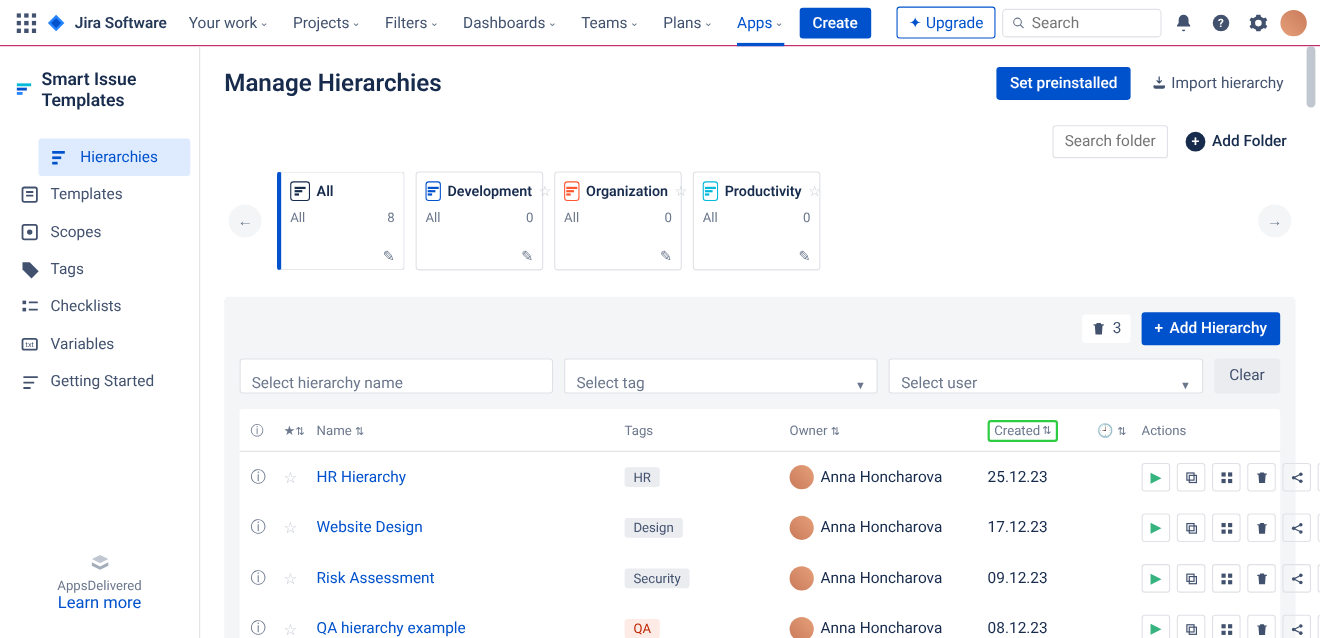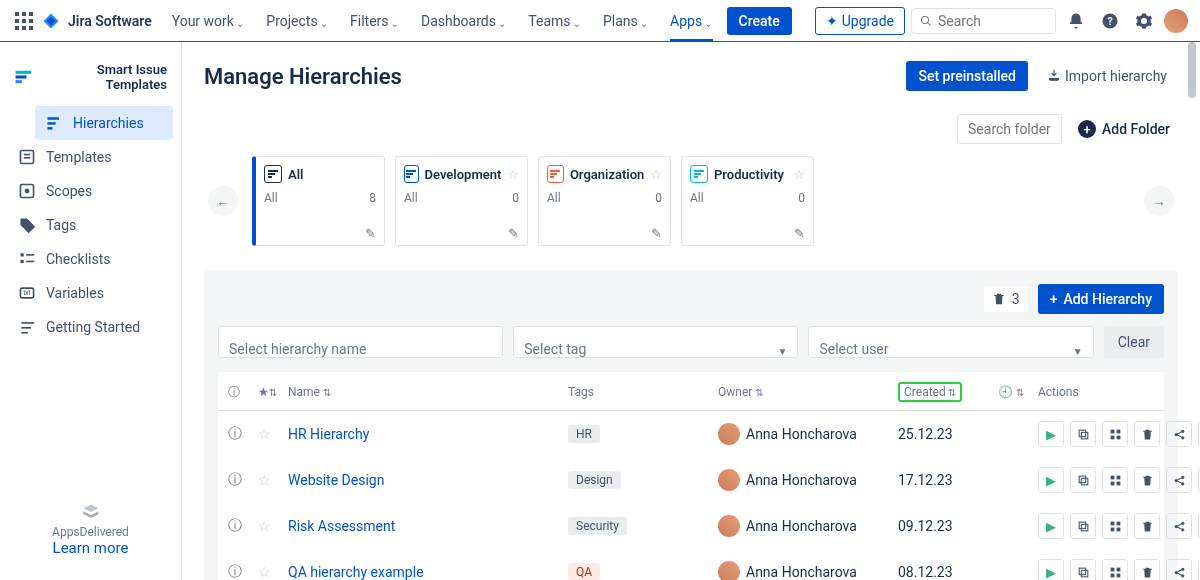--- a/index.html
+++ b/index.html
@@ -1,51 +1,51 @@
 <!DOCTYPE html>
 <html><head>
 <meta charset="utf-8">
 <style>
 * { margin: 0; padding: 0; box-sizing: border-box; font-family: -apple-system, BlinkMacSystemFont, "Segoe UI", Roboto, sans-serif; }
 body { background: #fff; width: 1200px; height: 580px; overflow: hidden; color: #172B4D; font-size: 14px; }
 .topbar { height: 42px; border-bottom: 1px solid #be185d; display: flex; align-items: center; padding: 0 12px; gap: 6px; }
 .logo-section { display: flex; align-items: center; gap: 8px; margin-right: 6px; }
 .app-switcher { width: 24px; height: 24px; display: flex; align-items: center; justify-content: center; cursor: pointer; }
 .jira-logo { display: flex; align-items: center; gap: 4px; font-weight: 600; color: #253858; font-size: 14px; }
-.nav-item { padding: 4px 8px; display: flex; align-items: flex-end; gap: 2px; color: #42526E; cursor: pointer; font-size: 14px; }
+.nav-item { padding: 4px 8px; display: flex; align-items: center; gap: 2px; color: #42526E; cursor: pointer; font-size: 14px; }
 .nav-item.active { color: #0052CC; position: relative; }
 .nav-item.active::after { content: ""; position: absolute; bottom: -9px; left: 8px; right: 8px; height: 3px; background: #0052CC; }
 .create-btn { background: #0052CC; color: #fff; border: none; padding: 6px 12px; border-radius: 3px; font-weight: 500; cursor: pointer; font-size: 14px;}
 .spacer { flex: 1; }
 .upgrade-btn { border: 1px solid #0052CC; color: #0052CC; background: #fff; padding: 5px 10px; border-radius: 3px; display: flex; align-items: center; gap: 4px; cursor: pointer; font-size: 14px;}
 .search-box { display: flex; align-items: center; border: 1px solid #dfe1e6; border-radius: 4px; padding: 4px 8px; width: 145px; gap: 6px; }
 .search-box input { border: none; outline: none; font-size: 14px; width: 100%; }
 .topbar-icon { width: 28px; height: 28px; display: flex; align-items: center; justify-content: center; cursor: pointer; color: #42526E; }
 .avatar { width: 24px; height: 24px; border-radius: 50%; background: linear-gradient(45deg,#e6a07a,#c97a5a); }
 .layout { display: flex; height: calc(580px - 41px); }
 .sidebar { width: 182px; border-right: 1px solid #dfe1e6; padding: 12px 8px; display:flex; flex-direction:column;}
-.sidebar-title { display: flex; align-items: center; gap: 8px; padding: 8px 6px 14px; font-weight: 600; font-size: 13px; color: #172B4D; text-align: right; }
+.sidebar-title { display: flex; align-items: center; gap: 8px; padding: 8px 6px 26px; font-weight: 600; font-size: 16px; color: #172B4D; }
 .sidebar-item { display: flex; align-items: center; gap: 10px; padding: 8px 10px; border-radius: 3px; color: #42526E; cursor: pointer; font-size: 14px; }
 .sidebar-item.active { background: #deebff; color: #0052CC; margin-left: 27px; }
 .sidebar-footer{margin-top:auto;text-align:center;padding-bottom:12px;color:#6B778C;font-size:12px;}
 .sidebar-footer a{color:#0052CC;text-decoration:none;font-size:15px;}
 .main { flex: 1; padding: 18px 22px 0; overflow: auto; position: relative;}
 .page-header { display: flex; align-items: center; justify-content: space-between; margin-bottom: 22px; }
 .page-title { font-size: 22px; font-weight: 600; color: #172B4D; }
 .hdr-actions { display: flex; gap: 8px; align-items: center; }
 .btn-primary { background: #0052CC; color: #fff; border: none; padding: 7px 12px; border-radius: 3px; font-weight: 500; cursor: pointer; font-size:14px;}
 .btn-plain { background: #fff; border: 1px solid transparent; padding: 7px 10px; color: #42526E; display: flex; align-items: flex-start; gap: 4px; cursor: pointer; font-size:14px;}
 .folder-bar { display: flex; align-items: center; gap: 8px; justify-content: flex-end; margin-bottom: 12px; }
 .folder-search { border: 1px solid #dfe1e6; border-radius: 3px; padding: 6px 10px; width: 105px; font-size: 14px;}
 .add-folder { display: flex; align-items: center; gap: 6px; padding: 6px 8px; color: #172B4D; font-weight: 500; cursor: pointer; }
 .add-folder-icon { width: 18px; height:18px; border-radius:50%; background:#172B4D; color:#fff; display:flex;align-items:center;justify-content:center;font-size:13px;}
 .carousel { display: flex; align-items: center; gap: 10px; margin-bottom: 24px; }
 .car-arrow { width: 30px; height: 30px; border-radius: 50%; background: #f4f5f7; display: flex; align-items: center; justify-content: center; color: #6B778C; cursor: pointer; margin:0 4px;}
 .folder-cards { display: flex; gap: 10px; }
-.folder-card { width: 133px; height: 90px; border: 1px solid #dfe1e6; border-radius: 3px; background: #fff; display: flex; flex-direction: column; position: relative; }
+.folder-card { width: 116px; height: 90px; border: 1px solid #dfe1e6; border-radius: 3px; background: #fff; display: flex; flex-direction: column; position: relative; }
 .folder-card.active { border-left: 4px solid #0052CC; }
 .fc-head { display: flex; align-items: center; gap: 6px; padding: 8px 8px 4px; }
 .fc-icon { width: 18px; height: 18px; border-radius: 3px; display: flex; align-items: center; justify-content: center; font-size: 11px; color:#fff;}
 .fc-title { font-weight: 600; font-size: 13px; color: #172B4D; }
 .fc-star { color:#C1C7D0; font-size:13px; margin-left:auto;}
 .fc-row { display: flex; justify-content: space-between; padding: 4px 8px; font-size: 12px; color: #6B778C; }
 .fc-edit { position: absolute; bottom: 4px; right: 8px; color: #6B778C; font-size: 13px; }
 .table-panel { background: #f4f5f7; border-radius: 4px; padding: 14px; }
 .tp-top { display: flex; justify-content: flex-end; gap: 10px; align-items: center; margin-bottom: 12px; }
 .del-box { background: #fff; border-radius: 3px; padding: 5px 8px; display:flex;align-items:center;gap:6px;color:#42526E;}

